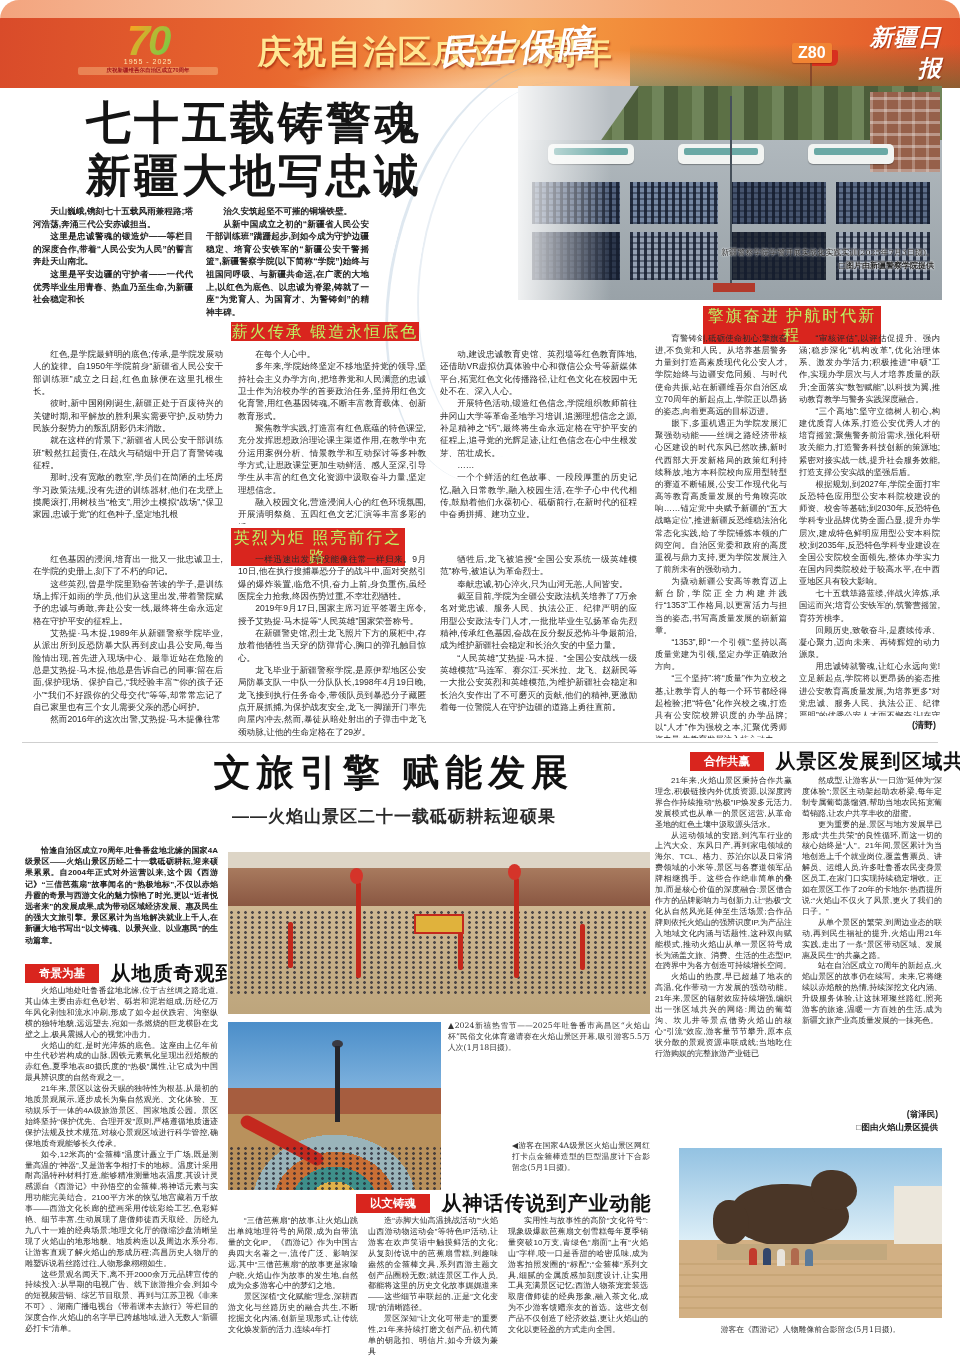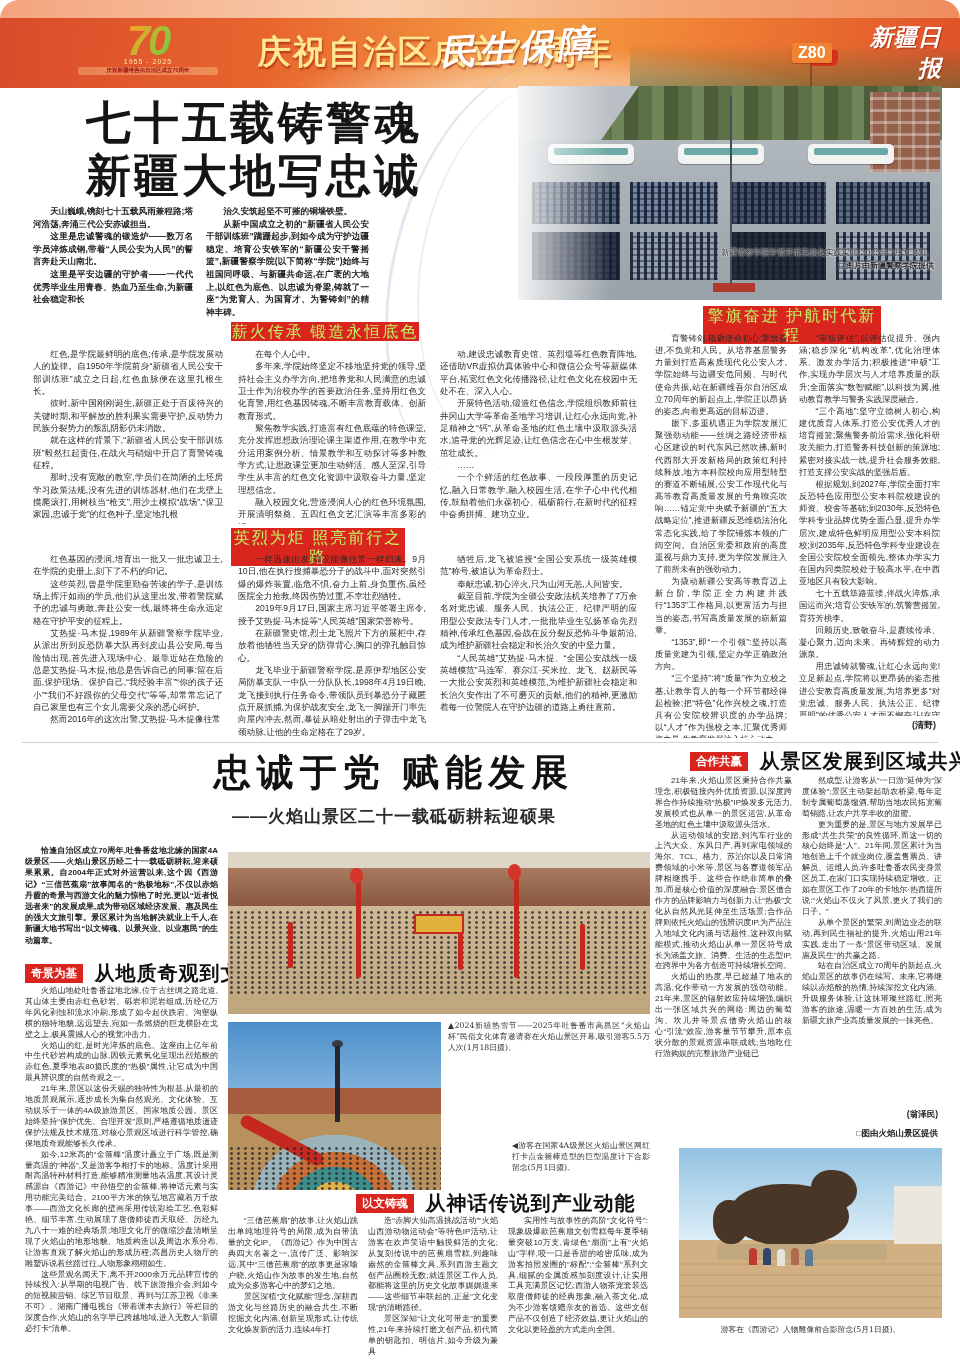--- a/index.html
+++ b/index.html
@@ -83,21 +83,21 @@
 
   .divider{left:22px;top:742px;width:916px;height:1px;background:#cfcfcf;}
 
   
   .a2-head{left:128px;top:748px;width:532px;text-align:center;}
   .a2-h1{font-size:37px;font-weight:900;color:#111;letter-spacing:6px;}
   .a2-h2{font-size:17px;font-weight:700;color:#2a2a2a;margin-top:7px;letter-spacing:1px;}
   .a2col{font-size:8px;line-height:10.9px;color:#2b2b2b;text-align:justify;overflow:hidden;}
   .a2intro{font-size:8px;line-height:11.2px;font-weight:600;color:#222;text-align:justify;overflow:hidden;}
   .sechead{white-space:nowrap;}
-  .tag{background:#d9251e;color:#fff;font-weight:bold;font-size:11.5px;padding:2px 6px;display:inline-block;
+  .tag{background:#d9251e;color:#fff;font-weight:bold;font-size:11.5px;padding:2px 14px;display:inline-block;
     vertical-align:middle;}
   .sectitle{font-size:20px;font-weight:900;color:#111;margin-left:7px;display:inline-block;vertical-align:middle;
     letter-spacing:1px;}
   .cap{font-size:7.8px;line-height:11px;color:#333;font-family:"DejaVu Serif",serif;text-align:justify;}
 
   .p2{left:228px;top:852px;width:422px;height:162px;background:#c9b18c;}
   .p2-sky{position:absolute;top:0;left:0;width:100%;height:16px;background:#ddd5c6;}
   .p2-mtn{position:absolute;top:16px;left:0;width:100%;height:38px;
     background:linear-gradient(#a87a5e,#8a5742);}
   .p2-ground{position:absolute;top:54px;left:0;width:100%;height:108px;
@@ -182,21 +182,21 @@
     <div class="p1-pole"></div>
     <div class="p1-stand"></div>
     <div class="p1-cap">
       <div>新疆警察学院学警开展实战化实践实训(2025年7月3日摄)。</div>
       <b>□图片由新疆警察学院提供</b>
     </div>
   </div>
 
   <div class="abs introcol bodytext" style="left:33px;top:205px;width:160px;height:116px">
       <p>天山巍峨,镌刻七十五载风雨兼程路;塔河浩荡,奔涌三代公安赤诚担当。</p>
-      <p>这里是忠诚警魂的锻造炉——数万名学员淬炼成钢,带着“人民公安为人民”的誓言奔赴天山南北。</p>
+      <p>这里是忠诚警魂的锻造炉——等栏目的深度合作,带着“人民公安为人民”的誓言奔赴天山南北。</p>
       <p>这里是平安边疆的守护者——一代代优秀毕业生用青春、热血乃至生命,为新疆社会稳定和长</p>
     </div>
   <div class="abs introcol bodytext" style="left:206px;top:205px;width:163px;height:116px">
       <p>治久安筑起坚不可摧的铜墙铁壁。</p>
       <p>从新中国成立之初的“新疆省人民公安干部训练班”蹒跚起步,到如今成为守护边疆稳定、培育公安铁军的“新疆公安干警摇篮”,新疆警察学院(以下简称“学院”)始终与祖国同呼吸、与新疆共命运,在广袤的大地上,以红色为底色、以忠诚为脊梁,铸就了一座“为党育人、为国育才、为警铸剑”的精神丰碑。</p>
     </div>
 
   <div class="abs redbar" style="left:231px;top:322px;width:188px">薪火传承 锻造永恒底色</div>
   <div class="abs a1col bodytext" style="left:33px;top:348px;width:190px;height:176px">
       <p>红色,是学院最鲜明的底色;传承,是学院发展动人的旋律。自1950年学院前身“新疆省人民公安干部训练班”成立之日起,红色血脉便在这里扎根生长。</p>
@@ -205,21 +205,21 @@
       <p>那时,没有宽敞的教室,学员们在简陋的土坯房学习政策法规,没有先进的训练器材,他们在戈壁上摸爬滚打,用树枝当“枪支”,用沙土模拟“战场”,“保卫家园,忠诚于党”的红色种子,坚定地扎根</p>
     </div>
   <div class="abs a1col bodytext" style="left:238px;top:348px;width:188px;height:176px">
       <p>在每个人心中。</p>
       <p>多年来,学院始终坚定不移地坚持党的领导,坚持社会主义办学方向,把培养党和人民满意的忠诚卫士作为治校办学的首要政治任务,坚持用红色文化育警,用红色基因铸魂,不断丰富教育载体、创新教育形式。</p>
       <p>聚焦教学实践,打造富有红色底蕴的特色课堂,充分发挥思想政治理论课主渠道作用,在教学中充分运用案例分析、情景教学和互动探讨等多种教学方式,让思政课堂更加生动鲜活、感人至深,引导学生从丰富的红色文化资源中汲取奋斗力量,坚定理想信念。</p>
       <p>融入校园文化,营造浸润人心的红色环境氛围,开展清明祭奠、五四红色文艺汇演等丰富多彩的活</p>
     </div>
   <div class="abs a1col bodytext" style="left:440px;top:348px;width:197px;height:176px">
       <p>动,建设忠诚教育史馆、英烈墙等红色教育阵地,还借助VR虚拟仿真体验中心和微信公众号等新媒体平台,拓宽红色文化传播路径,让红色文化在校园中无处不在、深入人心。</p>
-      <p>开展特色活动,锻造红色信念,学院组织教师前往井冈山大学等革命圣地学习培训,让红心永远向党,补足精神之“钙”,从革命圣地的红色土壤中汲取源头活水,追寻党的光辉足迹,让红色信念在心中生根发芽、茁壮成长。</p>
+      <p>开展特色活动,锻造红色信念,学院组织教师前往井冈山大学等革命圣地学习培训,追溯理想信念之源,补足精神之“钙”,最终将生命永远定格在守护平安的征程上,追寻党的光辉足迹,让红色信念在心中生根发芽、茁壮成长。</p>
       <p>……</p>
       <p>一个个鲜活的红色故事、一段段厚重的历史记忆,融入日常教学,融入校园生活,在学子心中代代相传,鼓励着他们永葆初心、砥砺前行,在新时代的征程中奋勇拼搏、建功立业。</p>
     </div>
 
   <div class="abs redbar" style="left:231px;top:528px;width:174px">英烈为炬 照亮前行之路</div>
   <div class="abs a1col bodytext" style="left:33px;top:553px;width:190px;height:185px">
       <p>红色基因的浸润,培育出一批又一批忠诚卫士,在学院的史册上,刻下了不朽的印记。</p>
       <p>这些英烈,曾是学院里勤奋苦读的学子,是训练场上挥汗如雨的学员,他们从这里出发,带着警院赋予的忠诚与勇敢,奔赴公安一线,最终将生命永远定格在守护平安的征程上。</p>
       <p>艾热提·马木提,1989年从新疆警察学院毕业,从派出所到反恐防暴大队再到皮山县公安局,每当险情出现,首先进入现场中心、最靠近站在危险的总是艾热提·马木提,他总是告诉自己的同事:留在后面,保护现场、保护自己,“我经验丰富”“你的孩子还小”“我们不好跟你的父母交代”等等,却常常忘记了自己家里也有三个女儿需要父亲的悉心呵护。</p>
       <p>然而2016年的这次出警,艾热提·马木提像往常</p>
@@ -253,21 +253,21 @@
         <p>七十五载筚路蓝缕,伴战火淬炼,承国运而兴;培育公安铁军的,筑警营摇篮,育芬芳桃李。</p>
         <p>回顾历史,致敬奋斗,是赓续传承、凝心聚力,迈向未来、再铸辉煌的动力源泉。</p>
         <p>用忠诚铸就警魂,让红心永远向党!立足新起点,学院将以更昂扬的姿态推进公安教育高质量发展,为培养更多“对党忠诚、服务人民、执法公正、纪律严明”的优秀公安人才而不懈奋斗!在守护边疆、服务人民的征程上,书写更加辉煌的篇章!</p>
       </div>
     <div class="byline">(清野)</div>
   </div>
 
   <div class="abs divider"></div>
 
   <div class="abs a2-head">
-    <div class="a2-h1">忠诚于党 赋能发展</div>
+    <div class="a2-h1">文旅引擎 赋能发展</div>
     <div class="a2-h2">——火焰山景区二十一载砥砺耕耘迎硕果</div>
   </div>
 
   <div class="abs a2intro bodytext" style="left:25px;top:845px;width:193px;height:110px">
       <p>恰逢自治区成立70周年,吐鲁番盆地北缘的国家4A级景区——火焰山景区历经二十一载砥砺耕耘,迎来硕果累累。自2004年正式对外运营以来,这个因《西游记》“三借芭蕉扇”故事闻名的“热极地标”,不仅以赤焰丹霞的奇景与西游文化的魅力惊艳了时光,更以“近者悦远者来”的发展成果,成为带动区域经济发展、惠及民生的强大文旅引擎。景区累计为当地解决就业上千人,在新疆大地书写出“以文铸魂、以景兴业、以业惠民”的生动篇章。</p>
     </div>
 
   <div class="abs sechead" style="left:25px;top:960px">
     <span class="tag">奇景为基</span>
     <span class="sectitle">从地质奇观到文旅名片</span>
@@ -333,21 +333,21 @@
       <p>火焰山的热度,早已超越了地表的高温,化作带动一方发展的强劲动能。21年来,景区的辐射效应持续增强,编织出一张区域共兴的网络:周边的葡萄沟、坎儿井等景点借势火焰山的核心“引流”效应,游客量节节攀升,原本点状分散的景观资源串联成线;当地吃住行游购娱的完整旅游产业链已</p>
     </div>
   <div class="abs" style="left:802px;top:776px;width:140px">
     <div class="a2col bodytext" style="height:330px">
         <p>然成型,让游客从“一日游”延伸为“深度体验”;景区主动架起助农桥梁,每年定制专属葡萄蒸馏酒,帮助当地农民拓宽葡萄销路,让农户共享丰收的甜蜜。</p>
         <p>更为重要的是,景区与地方发展早已形成“共生共荣”的良性循环,而这一切的核心始终是“人”。21年间,景区累计为当地创造上千个就业岗位,覆盖售票员、讲解员、运维人员,许多吐鲁番农民变身景区员工,在家门口实现持续稳定增收。正如在景区工作了20年的卡地尔·热西提所说:“火焰山不仅火了风景,更火了我们的日子。”</p>
         <p>从单个景区的繁荣,到周边业态的联动,再到民生福祉的提升,火焰山用21年实践,走出了一条“景区带动区域、发展惠及民生”的共赢之路。</p>
         <p>站在自治区成立70周年的新起点,火焰山景区的故事仍在续写。未来,它将继续以赤焰般的热情,持续深挖文化内涵、升级服务体验,让这抹璀璨丝路红,照亮游客的旅途,温暖一方百姓的生活,成为新疆文旅产业高质量发展的一抹亮色。</p>
       </div>
     <div class="byline" style="font-size:8.5px">(翁泽民)</div>
-    <div class="byline" style="font-size:8.5px;margin-top:7px">□图由火焰山景区提供</div>
+    <div class="byline" style="font-size:8.5px;margin-top:1px">□图由火焰山景区提供</div>
   </div>
 
   <div class="abs photo p4">
     <div class="p4-sky"></div>
     <div class="p4-bld"></div>
     <div class="blob" style="left:52px;top:36px;width:118px;height:62px"></div>
     <div class="blob" style="left:132px;top:22px;width:46px;height:40px"></div>
     <div class="blob" style="left:34px;top:52px;width:36px;height:44px"></div>
     <div class="p4-ped"></div>
     <div class="p4-ground"></div>

